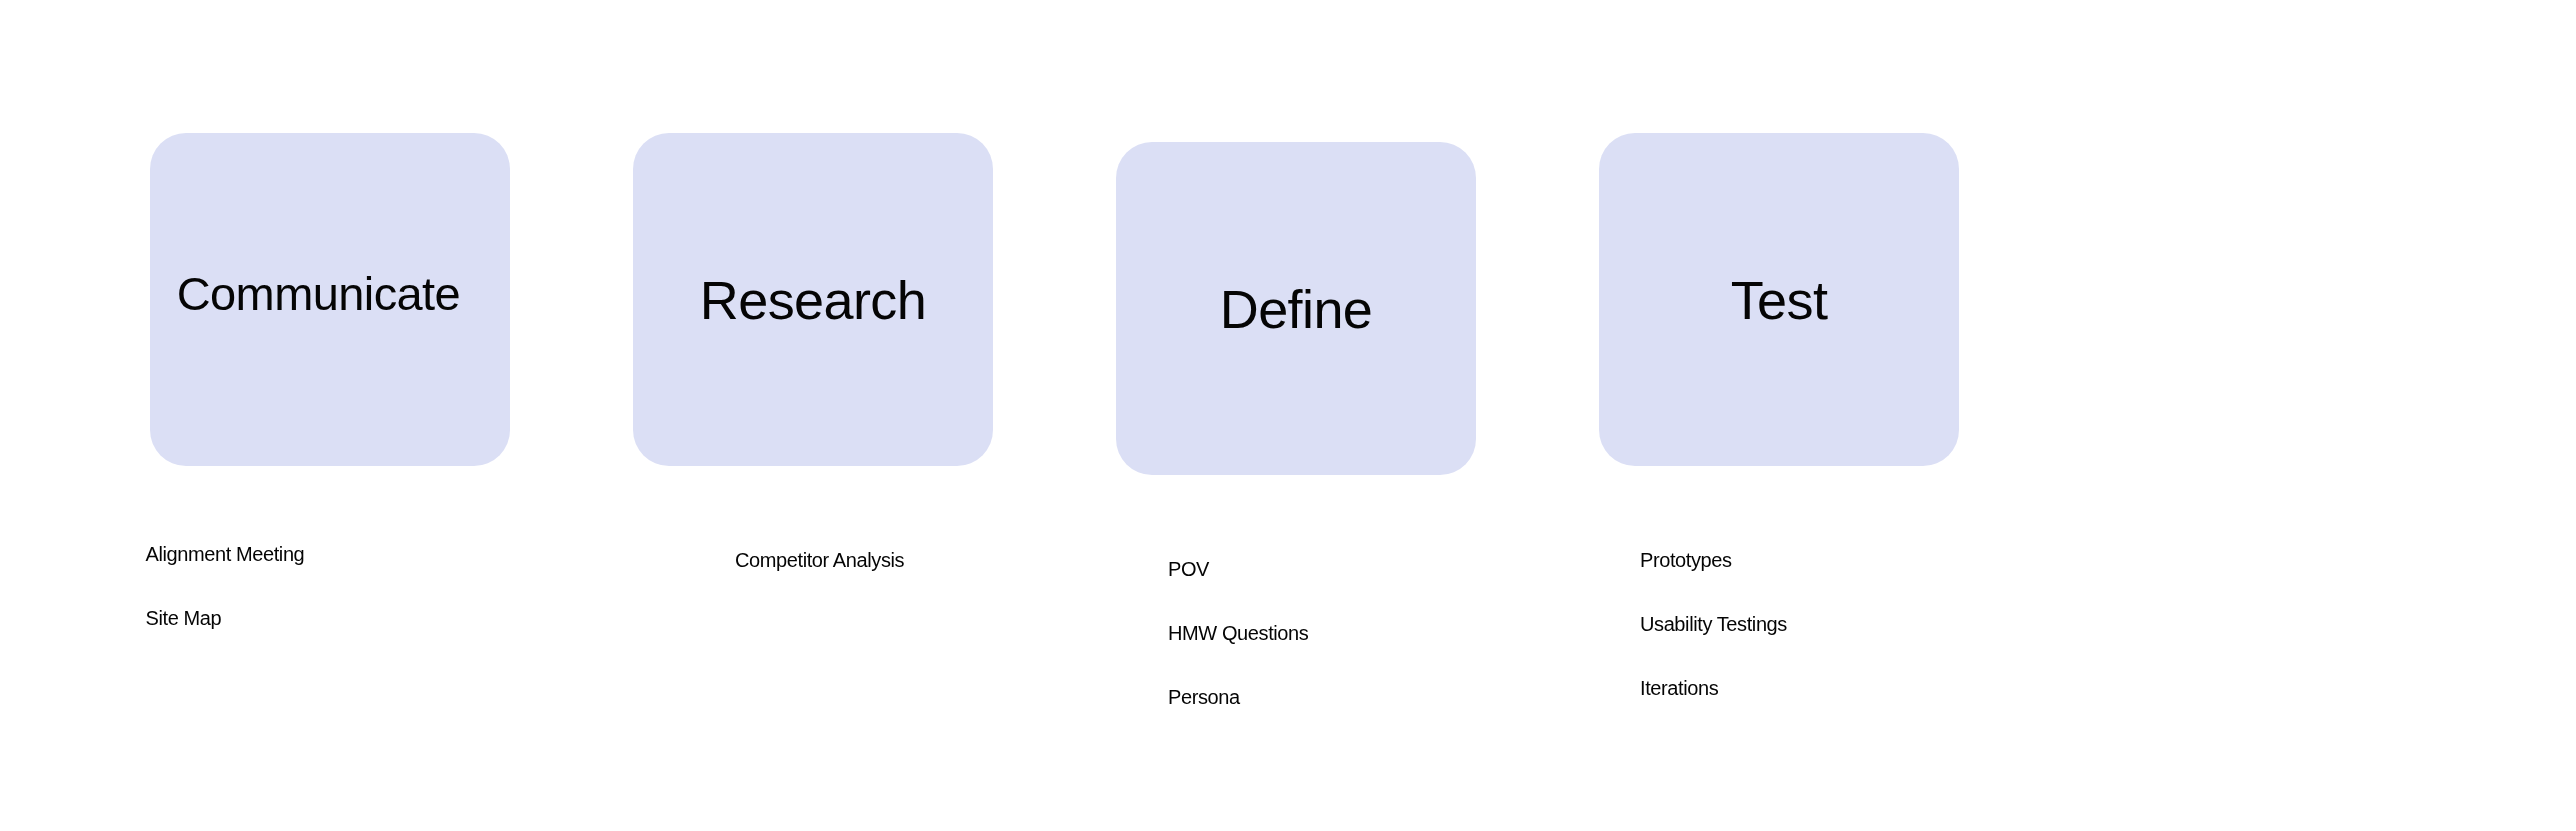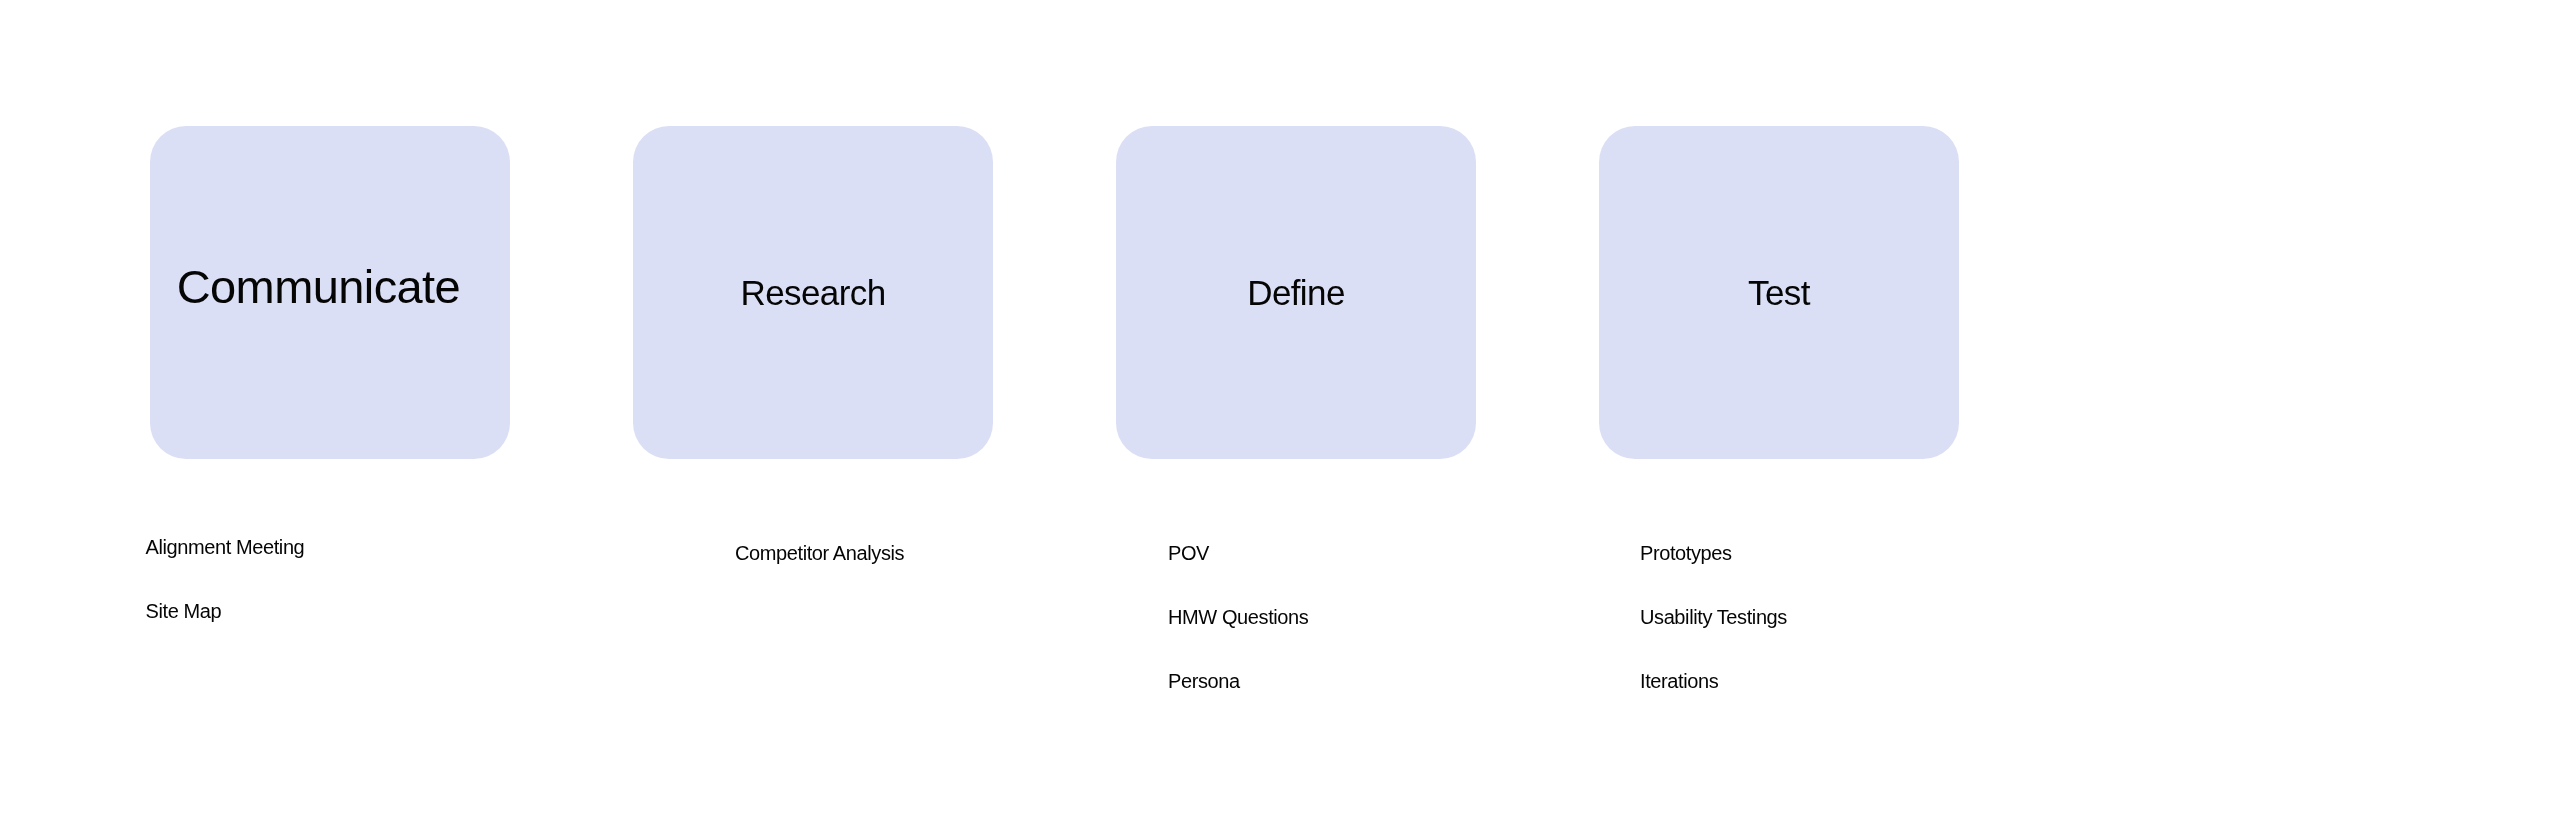--- a/index.html
+++ b/index.html
@@ -14,43 +14,43 @@
     font-family:"Liberation Sans", sans-serif;
     color:var(--text);
   }
   .board{
     position:relative;
     width:2576px;height:832px;
     overflow:hidden;
   }
   .phase{
     position:absolute;
-    top:4px;
+    top:11px;
     width:360px;
     height:704px;
   }
   .phase:nth-of-type(1){left:150px;}
   .phase:nth-of-type(2){left:633px;}
-  .phase:nth-of-type(3){left:1116px;}
+  .phase:nth-of-type(3){left:1116px;margin-top:9px;}
   .phase:nth-of-type(4){left:1599px;}
   .phase:nth-of-type(5){left:2082px;}
 
   .phase-card{
     position:absolute;
     top:122px;left:0;
     width:360px;height:333px;
     background:var(--card-bg);
     border-radius:36px;
     display:flex;
     align-items:center;
     justify-content:center;
   }
   .phase-title{
     margin:0;
-    font-size:35px;
+    font-size:54px;
     font-weight:400;
     letter-spacing:-0.6px;
     white-space:nowrap;
     color:var(--text);
   }
   
   .phase:nth-of-type(1) .phase-title{
     font-size:47px;
     transform:translate(-11.6px,-6.5px);
   }

